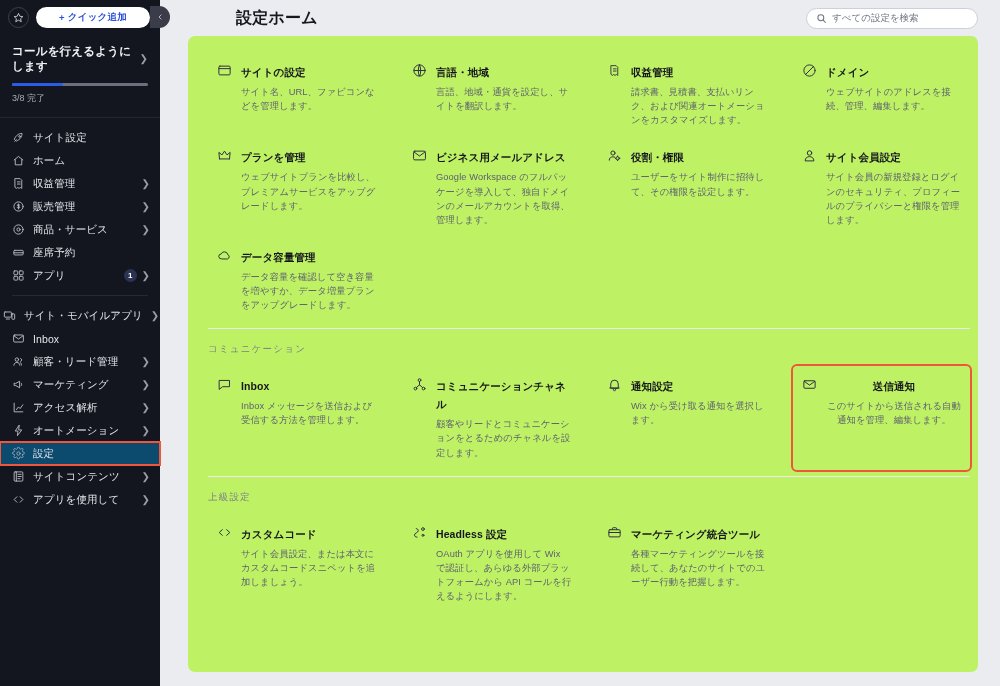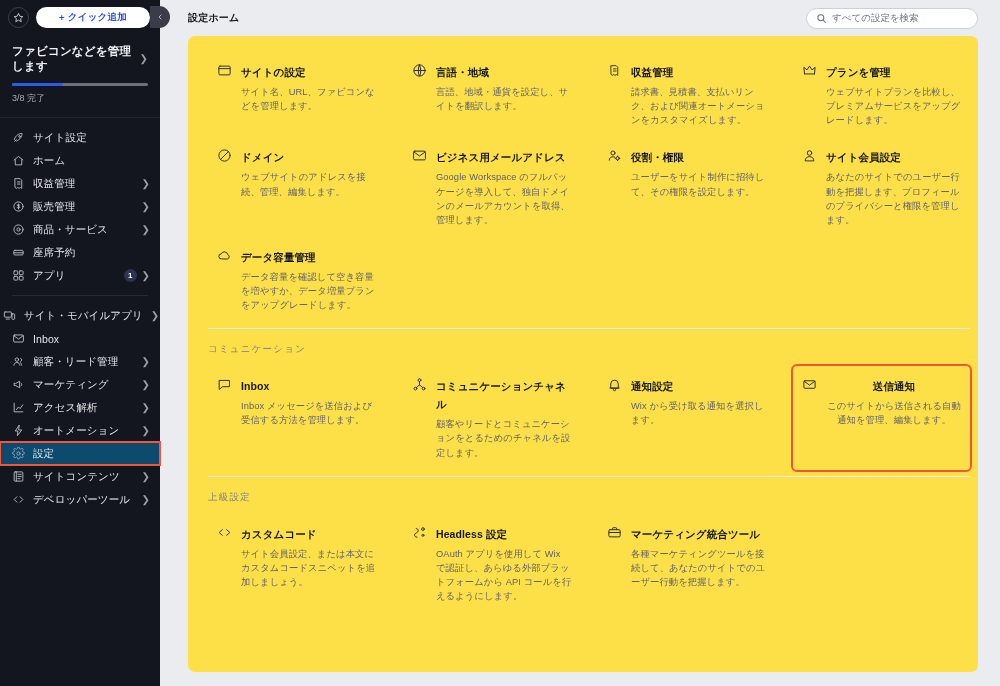--- a/index.html
+++ b/index.html
@@ -71,29 +71,29 @@
     display: flex; align-items: center; justify-content: center;
     color: #c7c9d2; font-size: 9px; z-index: 5;
   }
 
   
   .main { flex: 1; height: 686px; display: flex; flex-direction: column; background: #ebecf0; }
   .topbar {
     height: 36px; display: flex; align-items: center; justify-content: space-between;
     padding: 0 22px 0 28px; flex: 0 0 36px;
   }
-  .page-title { font-size: 10px; font-weight: 700; color: #17181f; letter-spacing: .2px; }
+  .page-title { font-size: 16px; font-weight: 700; color: #17181f; letter-spacing: .2px; margin-left: 48px; }
   .search-box {
     width: 172px; height: 21px; border-radius: 11px; background: #ffffff;
     border: 1px solid #cdd0da; display: flex; align-items: center; gap: 5px;
     padding: 0 9px; color: #6e7280; font-size: 9.5px;
   }
 
   .panel {
-    margin: 0 22px 14px 28px; background: #fde047; border-radius: 7px;
+    margin: 0 22px 14px 28px; background: #bef264; border-radius: 7px;
     flex: 1; overflow: hidden; padding: 16px 8px 0 20px;
   }
 
   .section { }
   .section-head {
     font-size: 9.5px; color: #7b7f8c; letter-spacing: 1.2px;
     padding: 14px 0 10px 0;
   }
   .sect-divider { height: 1px; background: #e8e9ee; margin: 6px 0 0 0; }
 
@@ -125,21 +125,21 @@
         </svg>
       </div>
       <div class="quick-add">
         <span>+</span>
         <span>クイック追加</span>
       </div>
     </div>
 
     <div class="biz-block">
       <div class="biz-row">
-        <span class="biz-title">ファビコンなどを管理します</span>
+        <span class="biz-title">コールを行えるようにします</span>
         <span class="chev">❯</span>
       </div>
       <div class="prog-track">
         <div class="prog-fill" id="progFill" style="width: 37.5%;"></div>
       </div>
       <div class="prog-label">3/8 完了</div>
     </div>
 
     <nav class="nav" id="navRoot">
         <div class="nav-group">
@@ -321,21 +321,21 @@
               <span class="chev">❯</span>
             </span>
           </div>
           <div class="nav-item">
             <span class="ic">
               <svg width="13" height="13" viewBox="0 0 24 24" fill="none" stroke="currentColor" stroke-width="1.7" stroke-linecap="round" stroke-linejoin="round">
                 <polyline points="9,7 4,12 9,17"></polyline>
                 <polyline points="15,7 20,12 15,17"></polyline>
               </svg>
             </span>
-            <span class="lbl">デベロッパーツール</span>
+            <span class="lbl">アプリを使用して</span>
             <span class="tail">
               <span class="chev">❯</span>
             </span>
           </div>
         </div>
       </nav>
 
     <div class="collapse-btn">
       <svg width="7" height="10" viewBox="0 0 24 24" fill="none" stroke="currentColor" stroke-width="3">
           <polyline points="15,4 7,12 15,20"></polyline>
@@ -385,34 +385,34 @@
                 <svg width="13" height="13" viewBox="0 0 24 24" fill="none" stroke="currentColor" stroke-width="1.7" stroke-linecap="round" stroke-linejoin="round">
                   <path d="M6 3h9l3 3v15l-2.5-1.6L13 21l-2.5-1.6L8 21l-2-1.6z"></path>
                   <path d="M10 9h5M10 13h5"></path>
                 </svg>
               </span>
               <span class="ctext"><span class="ctitle">収益管理</span><span class="cdesc" style="display:block">請求書、見積書、支払いリンク、および関連オートメーションをカスタマイズします。</span></span>
             </div>
             <div class="card">
               <span class="cicon">
                 <svg width="15" height="15" viewBox="0 0 24 24" fill="none" stroke="currentColor" stroke-width="1.6" stroke-linecap="round" stroke-linejoin="round">
+                  <circle cx="12" cy="12" r="9"></circle>
+                  <path d="M5.6 18.4L18.4 5.6"></path>
+                </svg>
+              </span>
+              <span class="ctext"><span class="ctitle">ドメイン</span><span class="cdesc" style="display:block">ウェブサイトのアドレスを接続、管理、編集します。</span></span>
+            </div>
+            <div class="card">
+              <span class="cicon">
+                <svg width="15" height="15" viewBox="0 0 24 24" fill="none" stroke="currentColor" stroke-width="1.6" stroke-linecap="round" stroke-linejoin="round">
                   <path d="M4 17.5h16"></path>
                   <path d="M4 17.5L3 7l5 4 4-6 4 6 5-4-1 10.5"></path>
                 </svg>
               </span>
               <span class="ctext"><span class="ctitle">プランを管理</span><span class="cdesc" style="display:block">ウェブサイトプランを比較し、プレミアムサービスをアップグレードします。</span></span>
-            </div>
-            <div class="card">
-              <span class="cicon">
-                <svg width="15" height="15" viewBox="0 0 24 24" fill="none" stroke="currentColor" stroke-width="1.6" stroke-linecap="round" stroke-linejoin="round">
-                  <circle cx="12" cy="12" r="9"></circle>
-                  <path d="M5.6 18.4L18.4 5.6"></path>
-                </svg>
-              </span>
-              <span class="ctext"><span class="ctitle">ドメイン</span><span class="cdesc" style="display:block">ウェブサイトのアドレスを接続、管理、編集します。</span></span>
             </div>
             <div class="card">
               <span class="cicon">
                 <svg width="15" height="15" viewBox="0 0 24 24" fill="none" stroke="currentColor" stroke-width="1.6" stroke-linecap="round" stroke-linejoin="round">
                   <rect x="2.5" y="5" width="19" height="14" rx="2"></rect>
                   <path d="M3.2 6.4l8.8 6.4 8.8-6.4"></path>
                 </svg>
               </span>
               <span class="ctext"><span class="ctitle">ビジネス用メールアドレス</span><span class="cdesc" style="display:block">Google Workspace のフルパッケージを導入して、独自ドメインのメールアカウントを取得、管理します。</span></span>
             </div>
@@ -427,21 +427,21 @@
               </span>
               <span class="ctext"><span class="ctitle">役割・権限</span><span class="cdesc" style="display:block">ユーザーをサイト制作に招待して、その権限を設定します。</span></span>
             </div>
             <div class="card">
               <span class="cicon">
                 <svg width="15" height="15" viewBox="0 0 24 24" fill="none" stroke="currentColor" stroke-width="1.6" stroke-linecap="round" stroke-linejoin="round">
                   <circle cx="12" cy="8" r="3.6"></circle>
                   <path d="M5 20c0-3.9 3.2-6.2 7-6.2s7 2.3 7 6.2z"></path>
                 </svg>
               </span>
-              <span class="ctext"><span class="ctitle">サイト会員設定</span><span class="cdesc" style="display:block">あなたのサイトでのユーザー行動を把握します、プロフィールのプライバシーと権限を管理します。</span></span>
+              <span class="ctext"><span class="ctitle">サイト会員設定</span><span class="cdesc" style="display:block">サイト会員の新規登録とログインのセキュリティ、プロフィールのプライバシーと権限を管理します。</span></span>
             </div>
             <div class="card">
               <span class="cicon">
                 <svg width="15" height="15" viewBox="0 0 24 24" fill="none" stroke="currentColor" stroke-width="1.6" stroke-linecap="round" stroke-linejoin="round">
                   <path d="M7 17.5a4 4 0 01-.3-8 5.5 5.5 0 0110.5 1.2A3.6 3.6 0 0117 17.5z"></path>
                 </svg>
               </span>
               <span class="ctext"><span class="ctitle">データ容量管理</span><span class="cdesc" style="display:block">データ容量を確認して空き容量を増やすか、データ増量プランをアップグレードします。</span></span>
             </div>
           </div>

